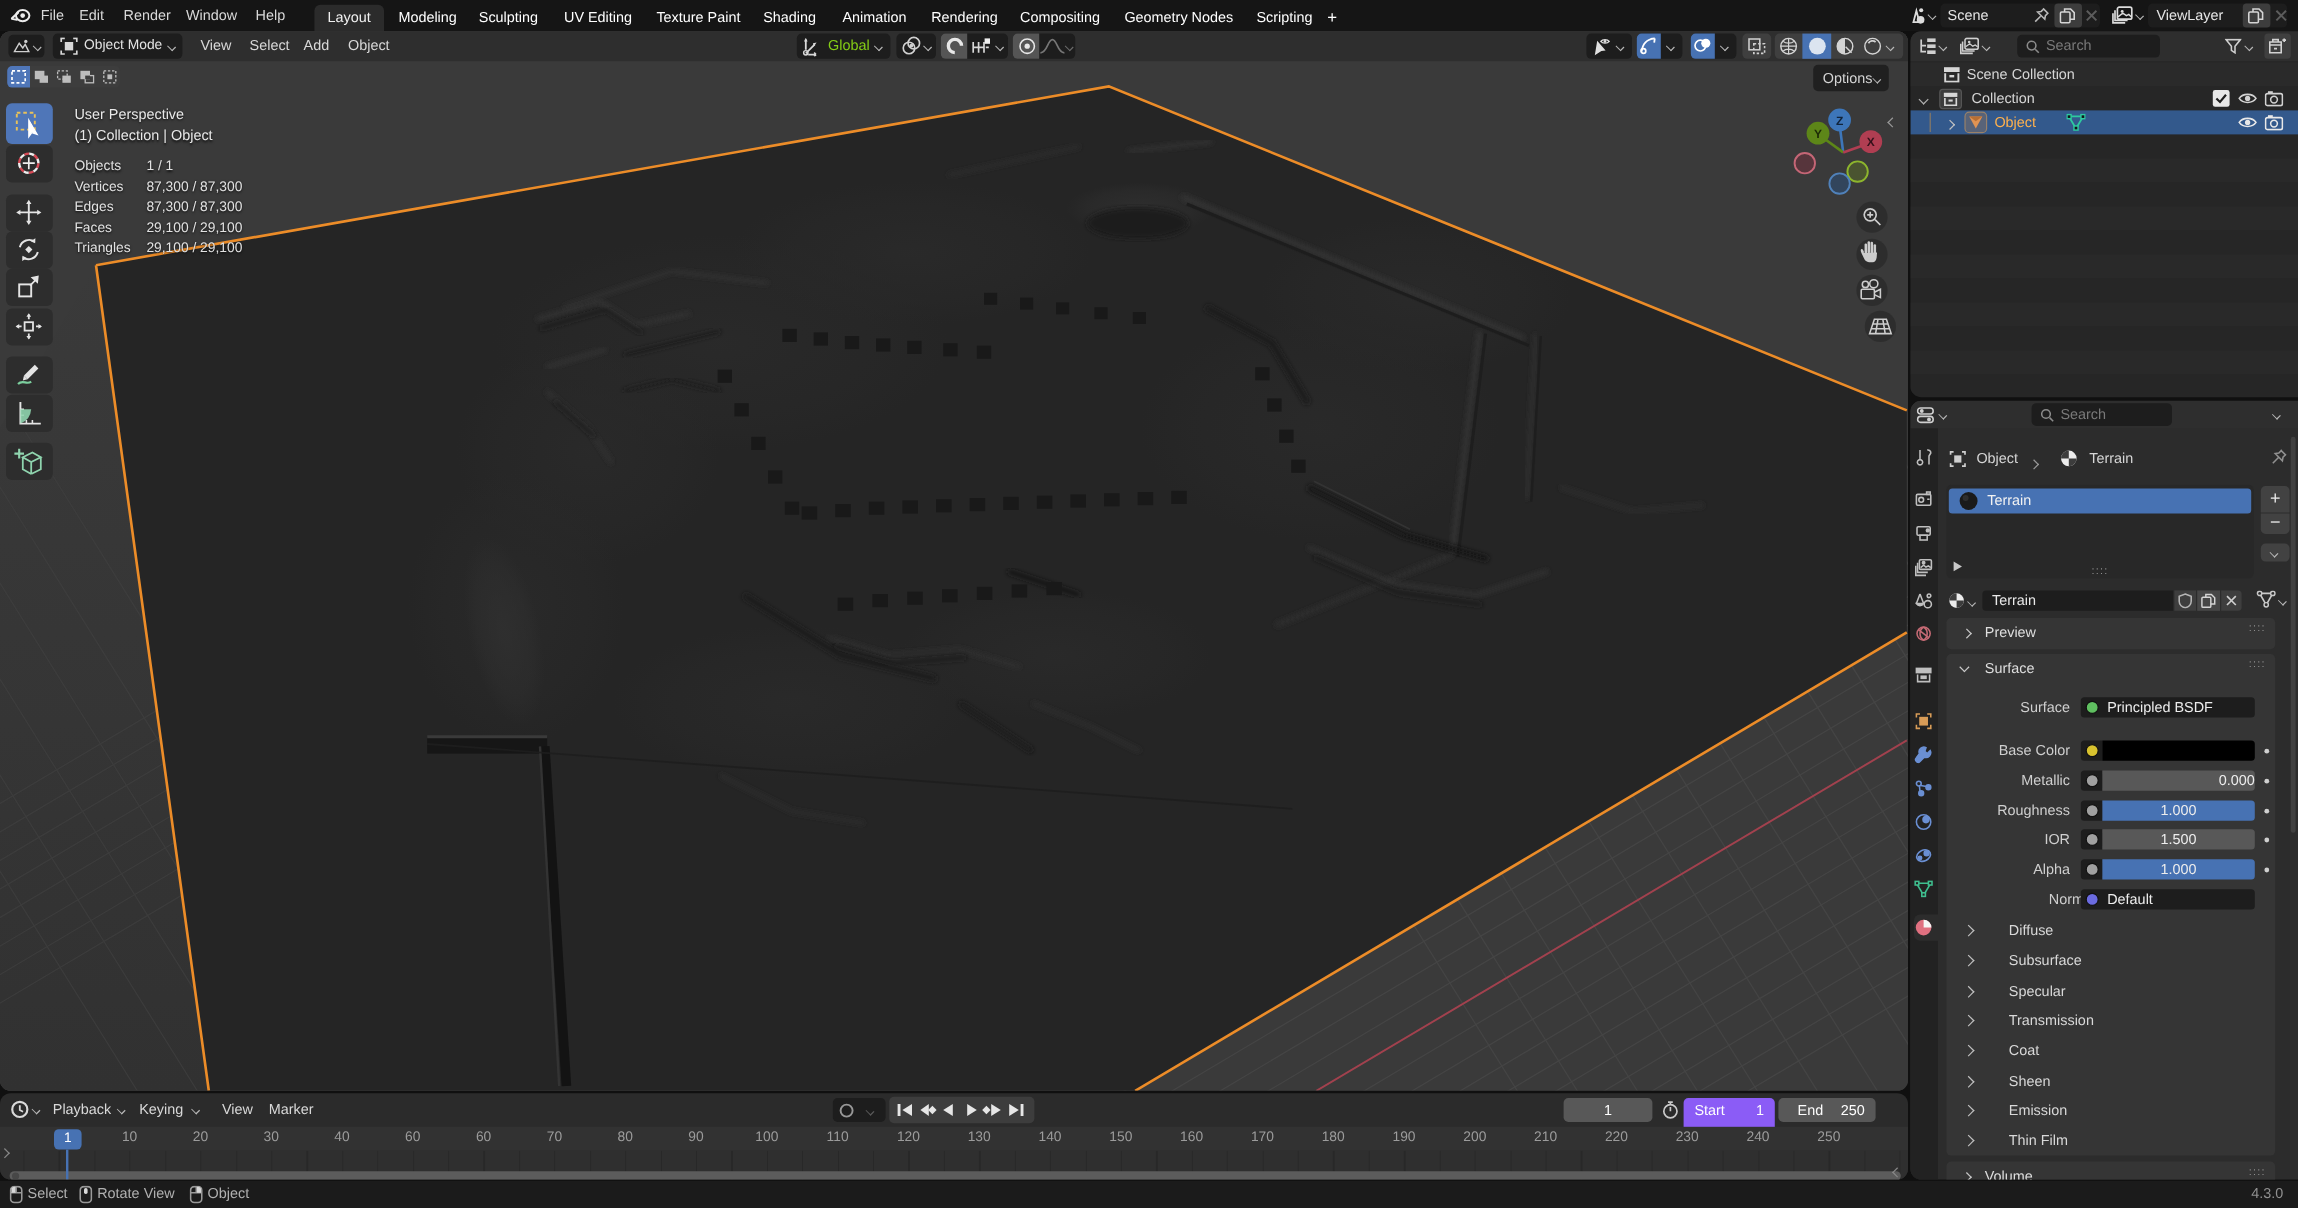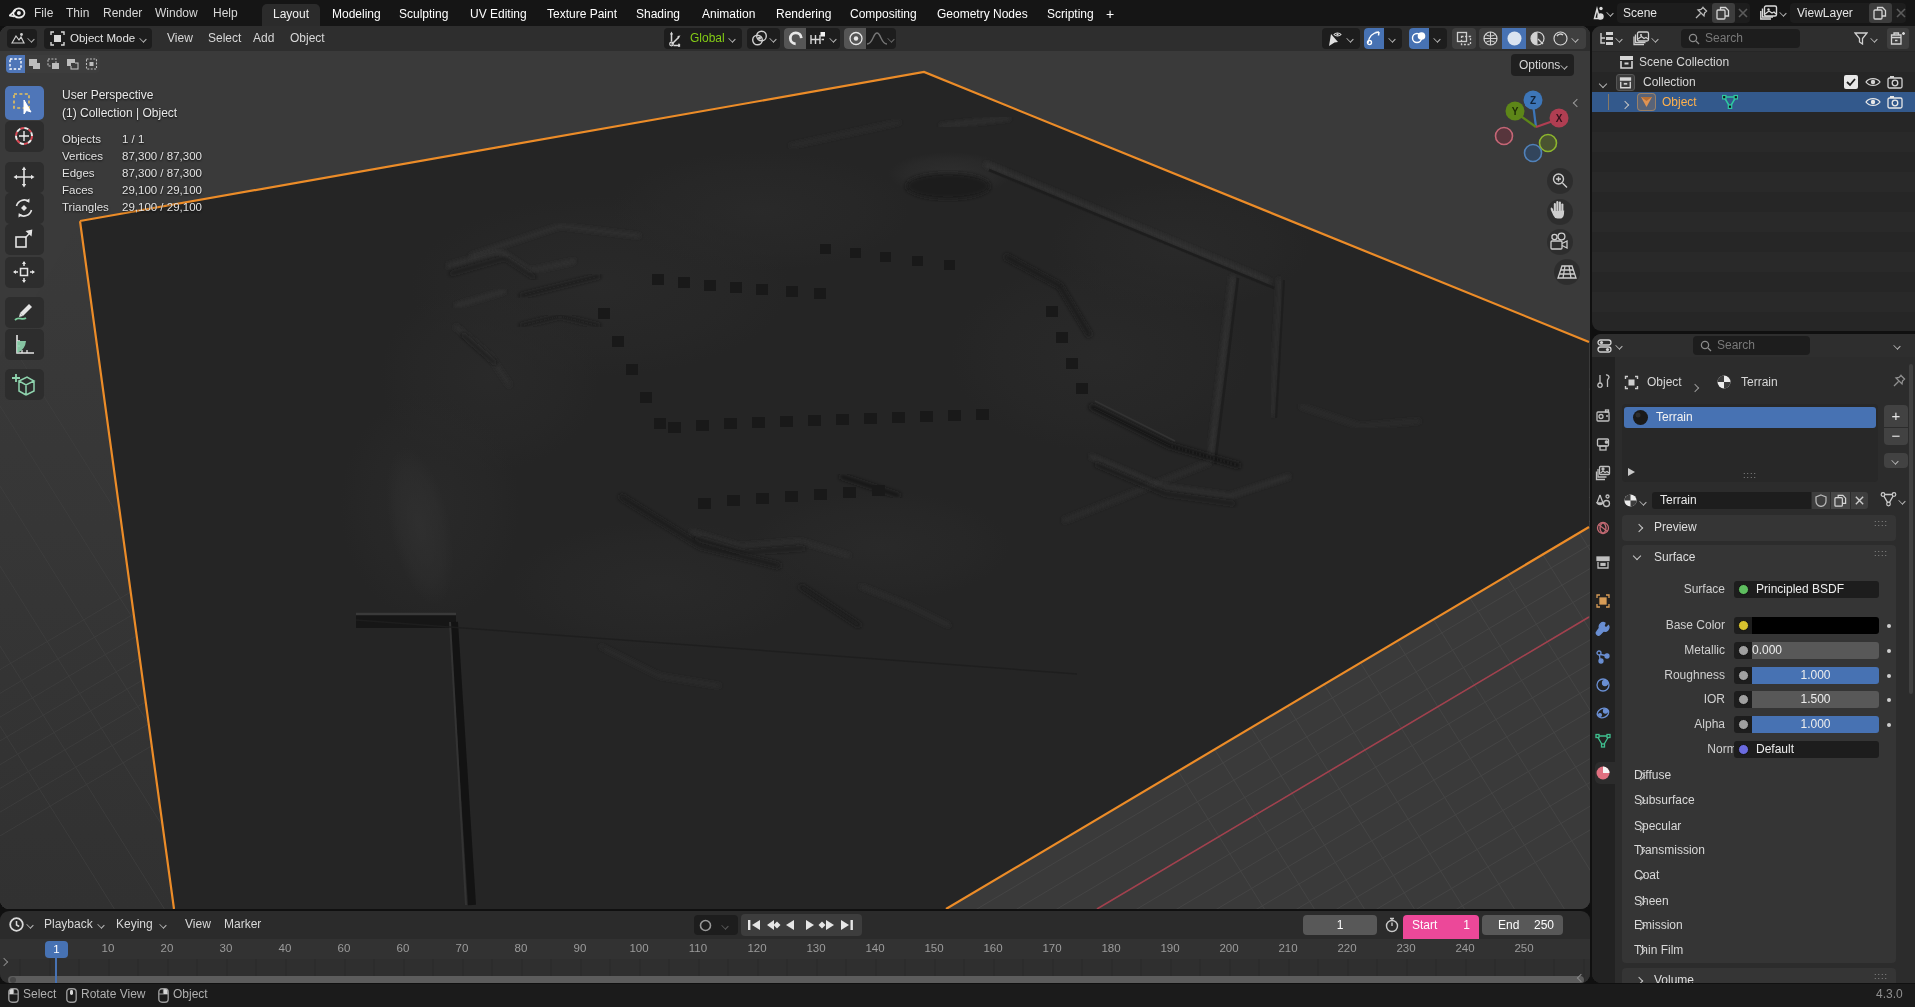--- a/index.html
+++ b/index.html
@@ -42,34 +42,34 @@
 .kdot { position:absolute; width:4px; height:4px; border-radius:50%; background:#cfcfcf; }
 .sock { position:absolute; width:11px; height:11px; border-radius:50%; top:3px; left:4px; }
 .arrow-r { display:inline-block; width:6px; height:6px; border-right:1.5px solid #c8c8c8;
   border-top:1.5px solid #c8c8c8; transform:rotate(45deg); }
 .arrow-d { display:inline-block; width:6px; height:6px; border-right:1.5px solid #c8c8c8;
   border-bottom:1.5px solid #c8c8c8; transform:rotate(45deg); }
 .tbtn { width:39px; height:31px; background:#2d2d2d; border-radius:5px; }
 .sub { position:absolute; left:0; width:304px; height:15px; color:#d8d8d8; font-size:12px; }
 .sub:before { content:""; position:absolute; left:45px; top:4px; width:6px; height:6px;
   border-right:1.5px solid #c0c0c0; border-top:1.5px solid #c0c0c0; transform:rotate(45deg); }
-.sub { padding-left:42px; box-sizing:border-box; }
+.sub { padding-left:82px; box-sizing:border-box; }
 .fnum { position:absolute; top:0; color:#9c9c9c; font-size:11.5px; transform:translateX(-50%); }
 </style>
 </head>
 <body>
 <div id="page">
   <div id="topbar" class="abs">
     <svg class="abs" style="left:9px;top:6px" width="17" height="14" viewBox="0 0 24 20">
       <ellipse cx="14" cy="10" rx="8" ry="6.6" fill="none" stroke="#ececec" stroke-width="2.4"></ellipse>
       <circle cx="14" cy="10" r="2.8" fill="#ececec"></circle>
       <path d="M1,13.5 L8.5,6.5 M1.2,13.8 L7,14.8" stroke="#ececec" stroke-width="2.6" fill="none" stroke-linecap="round"></path>
     </svg>
     <div class="menu abs" style="left:34px">File</div>
-    <div class="menu abs" style="left:66px">Thin</div>
+    <div class="menu abs" style="left:66px">Edit</div>
     <div class="menu abs" style="left:103px">Render</div>
     <div class="menu abs" style="left:155px">Window</div>
     <div class="menu abs" style="left:213px">Help</div>
     <div class="tab active abs" style="left:262px">Layout</div>
     <div class="tab abs" style="left:321px">Modeling</div>
     <div class="tab abs" style="left:388px">Sculpting</div>
     <div class="tab abs" style="left:459px">UV Editing</div>
     <div class="tab abs" style="left:536px">Texture Paint</div>
     <div class="tab abs" style="left:625px">Shading</div>
     <div class="tab abs" style="left:691px">Animation</div>
@@ -840,21 +840,21 @@
     <div class="slabel" style="left:0;top:283px;width:133px">Base Color</div>
     <div class="sfield" style="left:142px;top:283px;width:18px;background:#1d1d1d;border-radius:3px 0 0 3px">
       <span class="sock" style="background:#d8c22e;border:1px solid #111"></span>
     </div>
     <div class="sfield" style="left:160px;top:283px;width:127px;background:#000;border-radius:0 3px 3px 0"></div>
     <div class="kdot" style="left:295px;top:290px"></div>
     <div class="slabel" style="left:0;top:308px;width:133px">Metallic</div>
     <div class="sfield" style="left:142px;top:308px;width:18px;background:#1d1d1d;border-radius:3px 0 0 3px">
       <span class="sock" style="background:#a0a0a0;border:1px solid #111"></span>
     </div>
-    <div class="sfield" style="left:160px;top:308px;width:127px;background:#585858;border-radius:0 3px 3px 0;text-align:left">0.000</div>
+    <div class="sfield" style="left:160px;top:308px;width:127px;background:#585858;border-radius:0 3px 3px 0;text-align:right">0.000</div>
     <div class="kdot" style="left:295px;top:315px"></div>
     <div class="slabel" style="left:0;top:333px;width:133px">Roughness</div>
     <div class="sfield" style="left:142px;top:333px;width:18px;background:#1d1d1d;border-radius:3px 0 0 3px">
       <span class="sock" style="background:#a0a0a0;border:1px solid #111"></span>
     </div>
     <div class="sfield" style="left:160px;top:333px;width:127px;background:#4772b3;border-radius:0 3px 3px 0;text-align:center">1.000</div>
     <div class="kdot" style="left:295px;top:340px"></div>
     <div class="slabel" style="left:0;top:357px;width:133px">IOR</div>
     <div class="sfield" style="left:142px;top:357px;width:18px;background:#1d1d1d;border-radius:3px 0 0 3px">
       <span class="sock" style="background:#a0a0a0;border:1px solid #111"></span>
@@ -918,21 +918,21 @@
         <path d="M78,4.5 L81.5,8 L78,11.5 L74.5,8 Z"></path>
         <path d="M97,3 V13 L105,8 Z"></path>
         <rect x="106.5" y="3" width="2.4" height="10"></rect>
       </g>
     </svg>
     <div class="abs" style="left:1303px;top:4px;width:74px;height:20px;background:#585858;border-radius:4px;color:#fff;font-size:12px;line-height:20px;text-align:center">1</div>
     <svg class="abs" style="left:1384px;top:6px" width="16" height="16" viewBox="0 0 16 16">
       <circle cx="8" cy="9" r="5.5" fill="none" stroke="#c9c9c9" stroke-width="1.4"></circle>
       <path d="M8,9 V5.5 M6,1.5 H10 M8,1.5 V3.5" stroke="#c9c9c9" stroke-width="1.4"></path>
     </svg>
-    <div class="abs" style="left:1403px;top:4px;width:76px;height:32px;background:#ec4899;border-radius:4px;color:#fdfdfd;font-size:12px;line-height:20px">
+    <div class="abs" style="left:1403px;top:4px;width:76px;height:32px;background:#8b5cf6;border-radius:4px;color:#fdfdfd;font-size:12px;line-height:20px">
       <span style="margin-left:9px">Start</span><span style="float:right;margin-right:9px">1</span>
     </div>
     <div class="abs" style="left:1482px;top:4px;width:81px;height:20px;background:#585858;border-radius:4px;color:#fdfdfd;font-size:12px;line-height:20px">
       <span style="margin-left:16px">End</span><span style="float:right;margin-right:9px">250</span>
     </div>
     <div class="abs" style="left:0;top:28px;width:1590px;height:20px;background:#323232">
       <div class="fnum" style="left:108px;top:3px">10</div>
         <div class="fnum" style="left:167px;top:3px">20</div>
       <div class="fnum" style="left:226px;top:3px">30</div>
         <div class="fnum" style="left:285px;top:3px">40</div>

